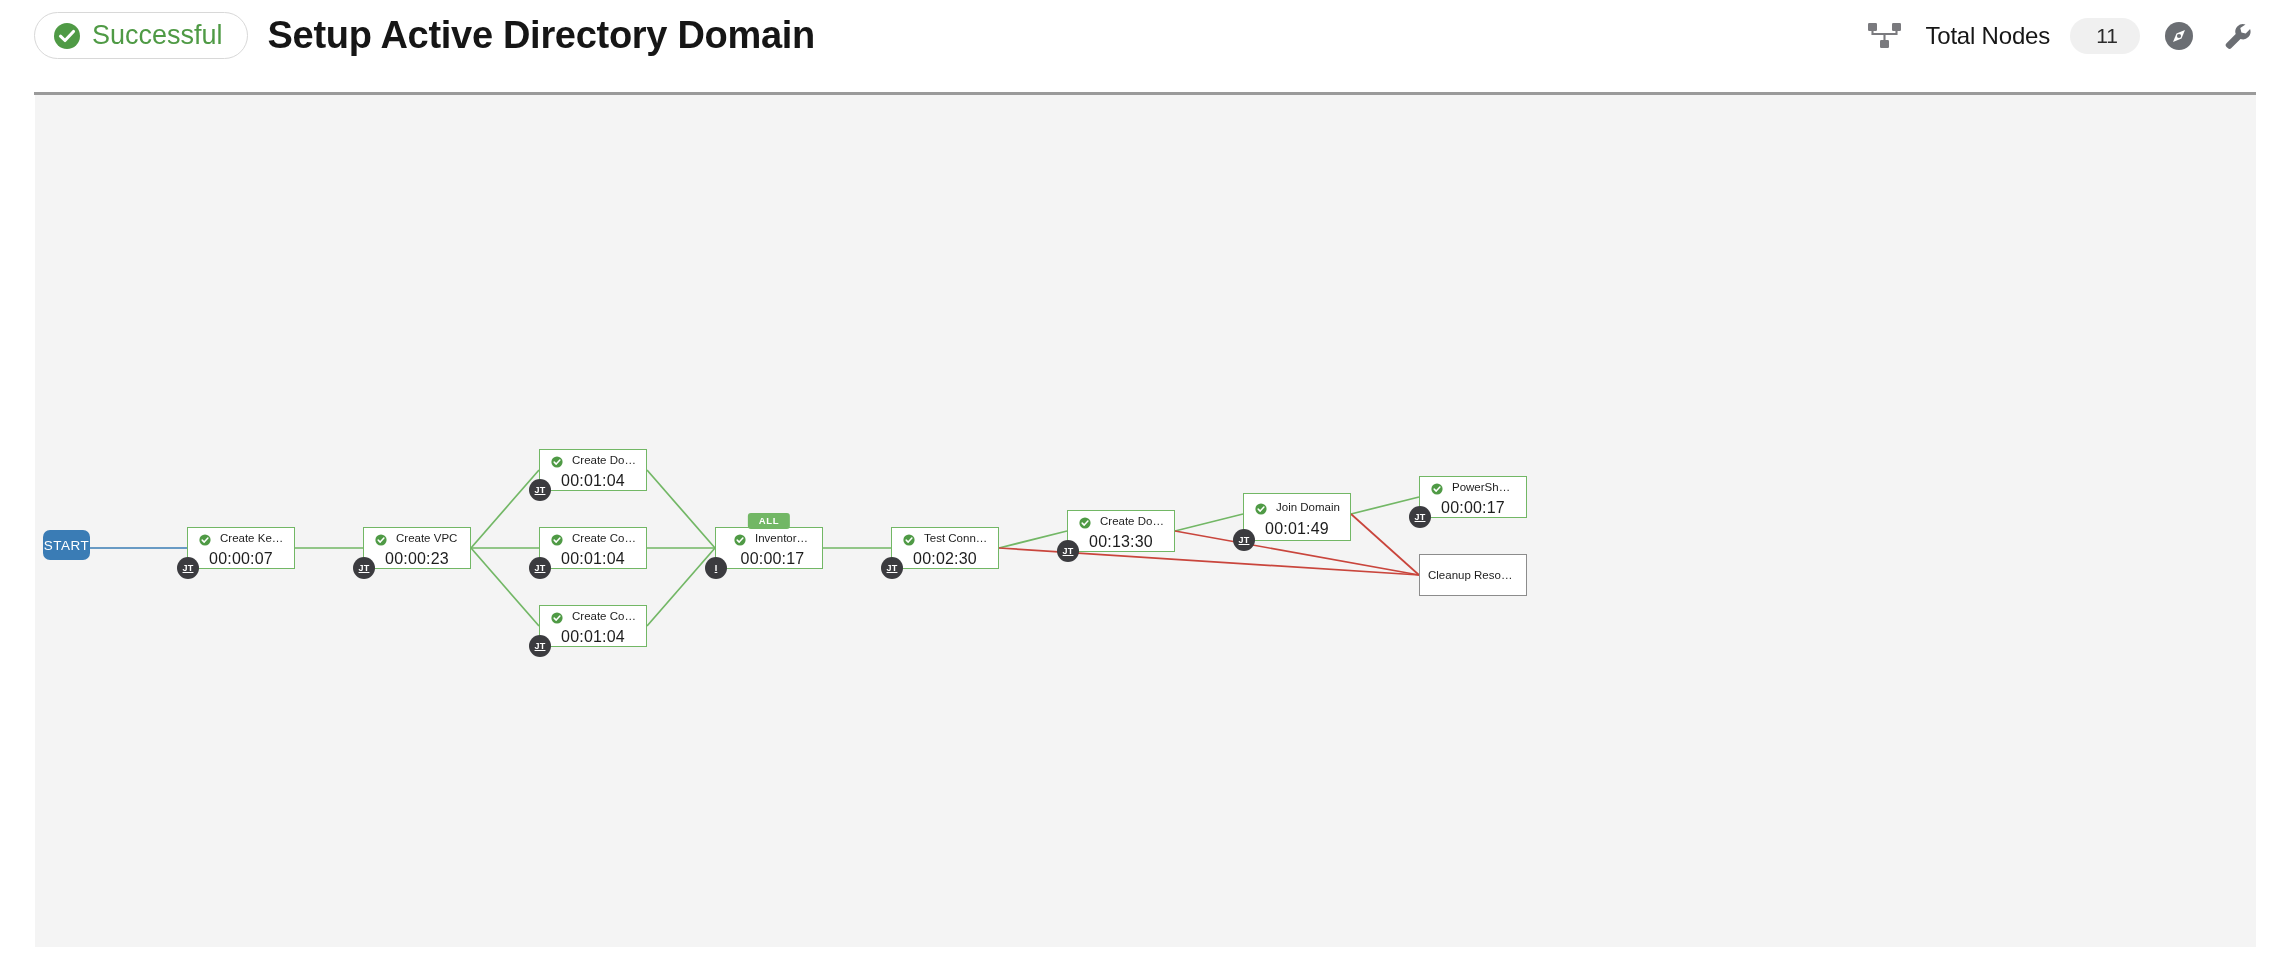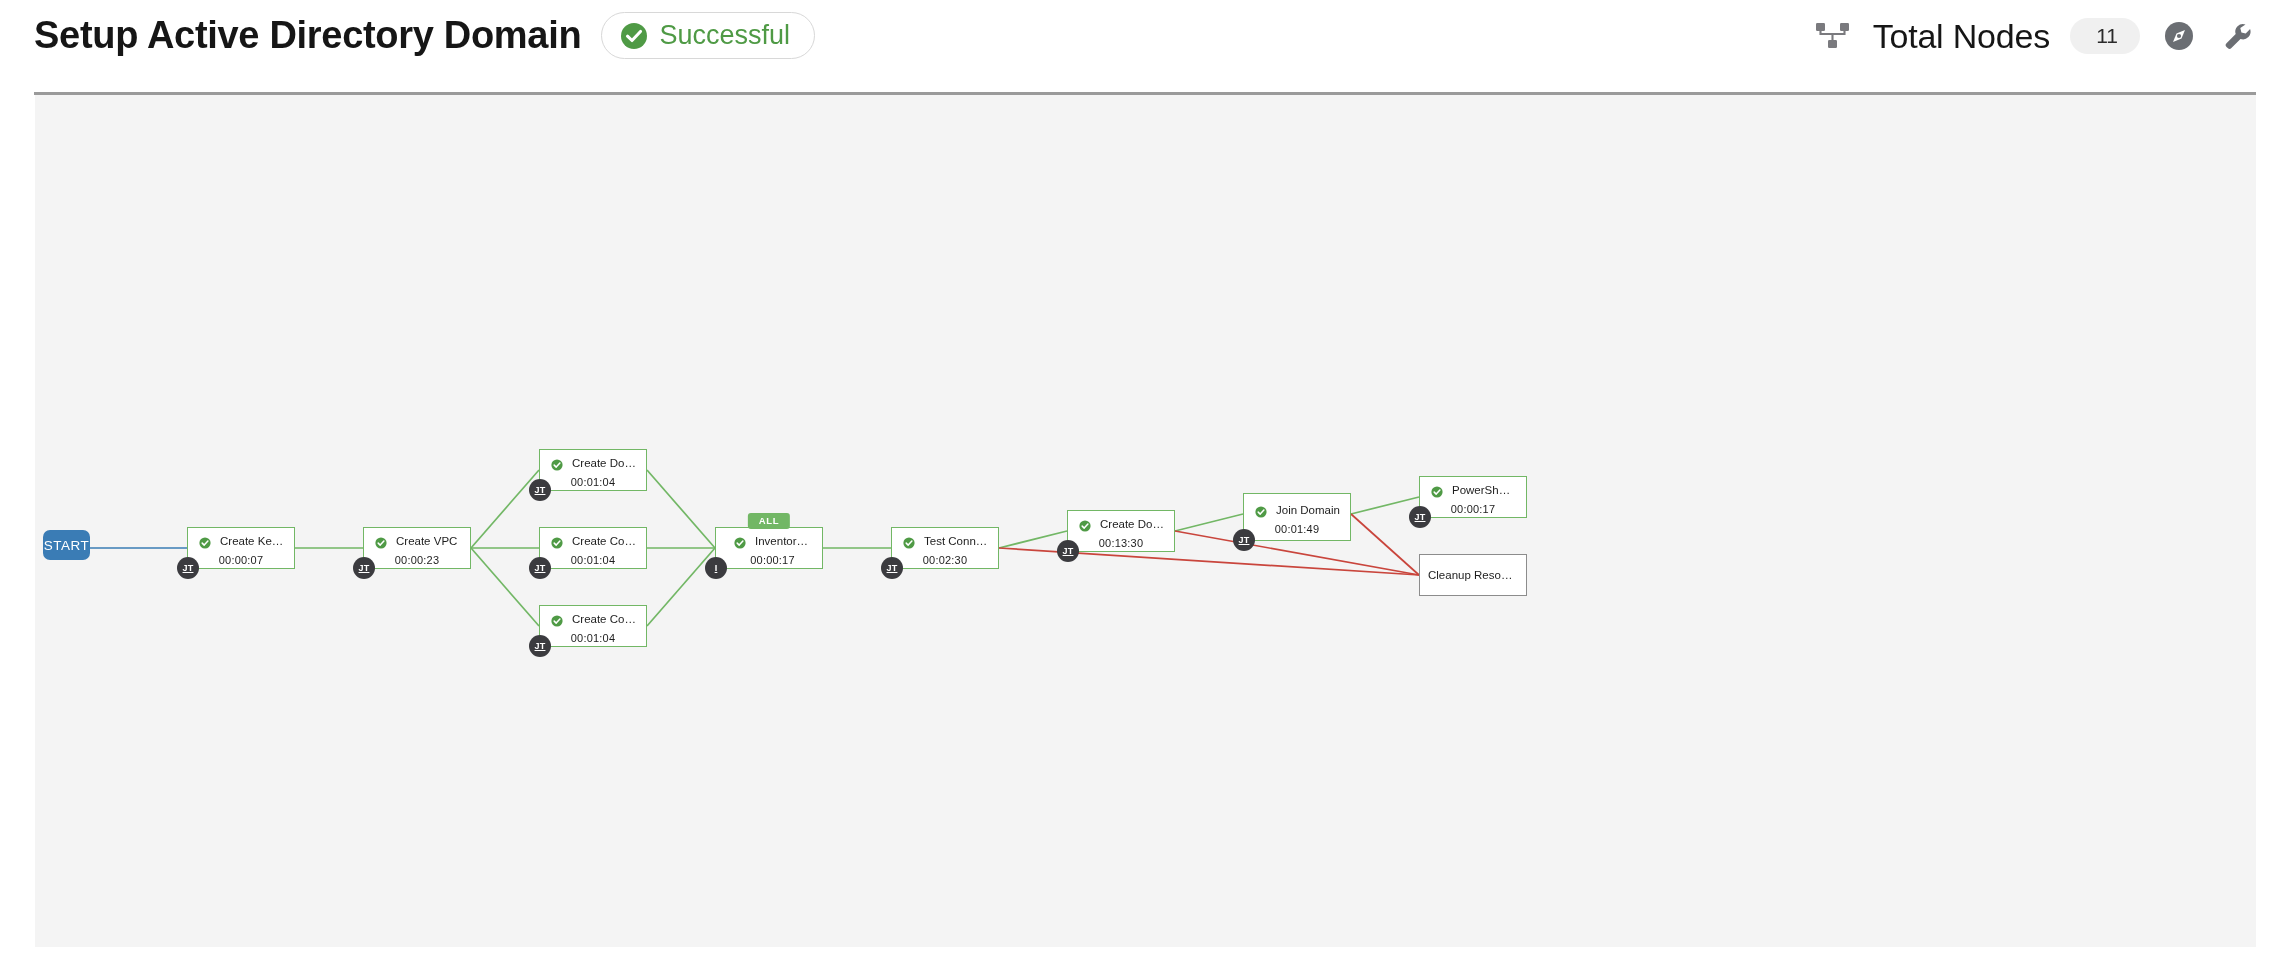--- a/index.html
+++ b/index.html
@@ -34,21 +34,21 @@
   }
   #status-badge .check svg { display: block; }
   #status-label { font-size: 27px; color: #4f9a45; white-space: nowrap; }
 
   #header-right {
     position: absolute; right: 34px; top: 0; height: 72px;
     display: flex; align-items: center; gap: 20px;
   }
   #sitemap-icon { width: 38px; height: 30px; }
   #total-nodes-label {
-    font-size: 34px; color: #161616; white-space: nowrap; letter-spacing: -0.2px;
+    font-size: 24px; color: #161616; white-space: nowrap; letter-spacing: -0.2px;
   }
   #nodes-count {
     background: #f0f0f0; border-radius: 18px;
     padding: 6px 22px; font-size: 21px; color: #2b2b2b;
     min-width: 70px; text-align: right;
   }
   #compass-icon, #wrench-icon { width: 38px; height: 38px; cursor: pointer; }
 
   #header-rule {
     position: absolute; left: 34px; top: 92px;
@@ -77,21 +77,21 @@
     padding: 0 10px 0 11px; height: 20px;
   }
   .node-ok {
     width: 12px; height: 12px; flex: 0 0 12px;
   }
   .node-title {
     font-size: 11.5px; color: #1d1d1d; white-space: nowrap;
     overflow: hidden; text-overflow: ellipsis;
   }
   .node-duration {
-    text-align: center; font-size: 11px; color: #1d1d1d;
+    text-align: center; font-size: 16px; color: #1d1d1d;
     margin-top: 3px; letter-spacing: 0.2px;
   }
   .node.pending .node-title { padding-left: 0; }
   .node.pending .node-head { justify-content: center; padding: 0 8px; }
 
   .jt-badge {
     position: absolute; left: -11px; bottom: -11px;
     width: 22px; height: 22px; border-radius: 50%;
     background: #3b3b3f; color: #ffffff;
     display: flex; align-items: center; justify-content: center;
@@ -112,31 +112,31 @@
     display: flex; align-items: center; justify-content: center;
     font-size: 13.5px; letter-spacing: 0.5px;
   }
 </style>
 </head>
 <body>
 
 <div id="header">
 
   <div id="header-left">
-    <div id="page-title">Setup Active Directory Domain</div>
-
     <div id="status-badge">
       <span class="check">
         <svg width="28" height="28" viewBox="0 0 28 28">
           <circle cx="14" cy="14" r="13" fill="#4f9a45"></circle>
           <path d="M7.5 14.2 L12 18.5 L20.5 9.5" stroke="#ffffff" stroke-width="3.1" fill="none" stroke-linecap="round" stroke-linejoin="round"></path>
         </svg>
       </span>
       <span id="status-label">Successful</span>
     </div>
+
+    <div id="page-title">Setup Active Directory Domain</div>
   </div>
 
   <div id="header-right">
     <span id="sitemap-icon">
       <svg width="38" height="30" viewBox="0 0 38 30">
         <rect x="1" y="2" width="9" height="8" rx="1.2" fill="#7a7a7e"></rect>
         <rect x="25" y="2" width="9" height="8" rx="1.2" fill="#7a7a7e"></rect>
         <rect x="13" y="19" width="9" height="8" rx="1.2" fill="#7a7a7e"></rect>
         <path d="M17.5 19 V13 H5.5 V10 M17.5 13 H29.5 V10" stroke="#7a7a7e" stroke-width="2.1" fill="none"></path>
       </svg>

